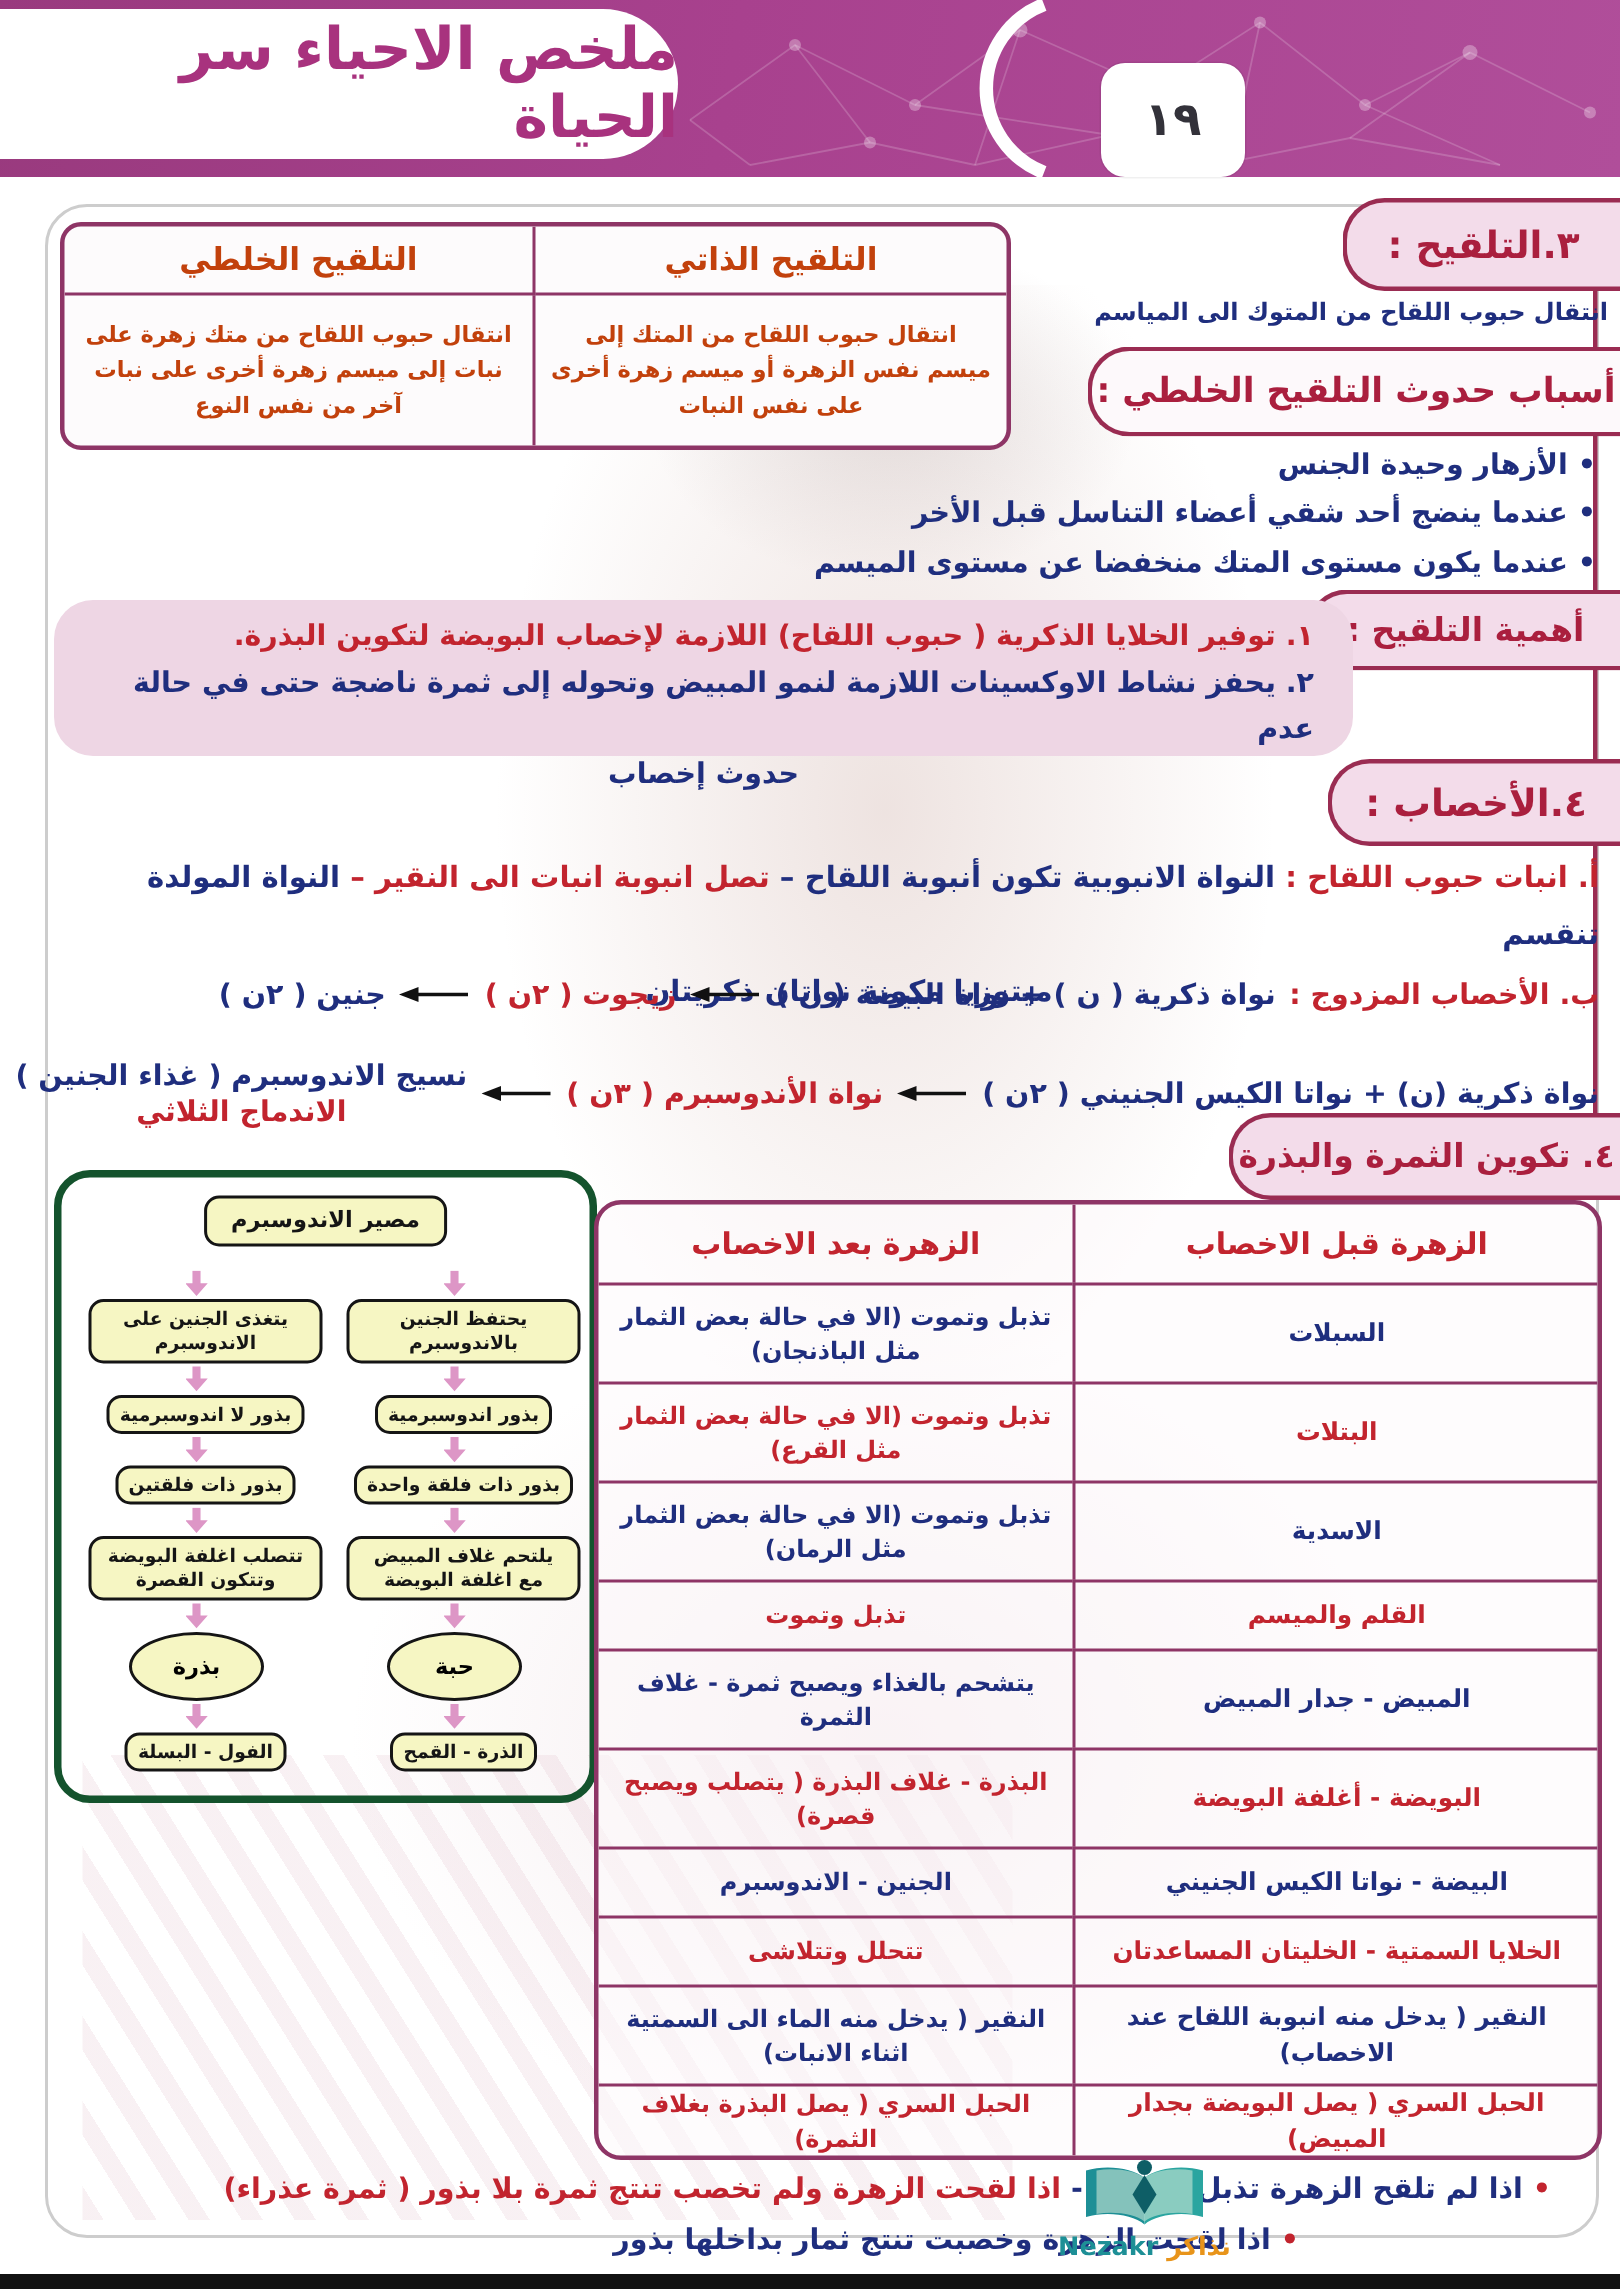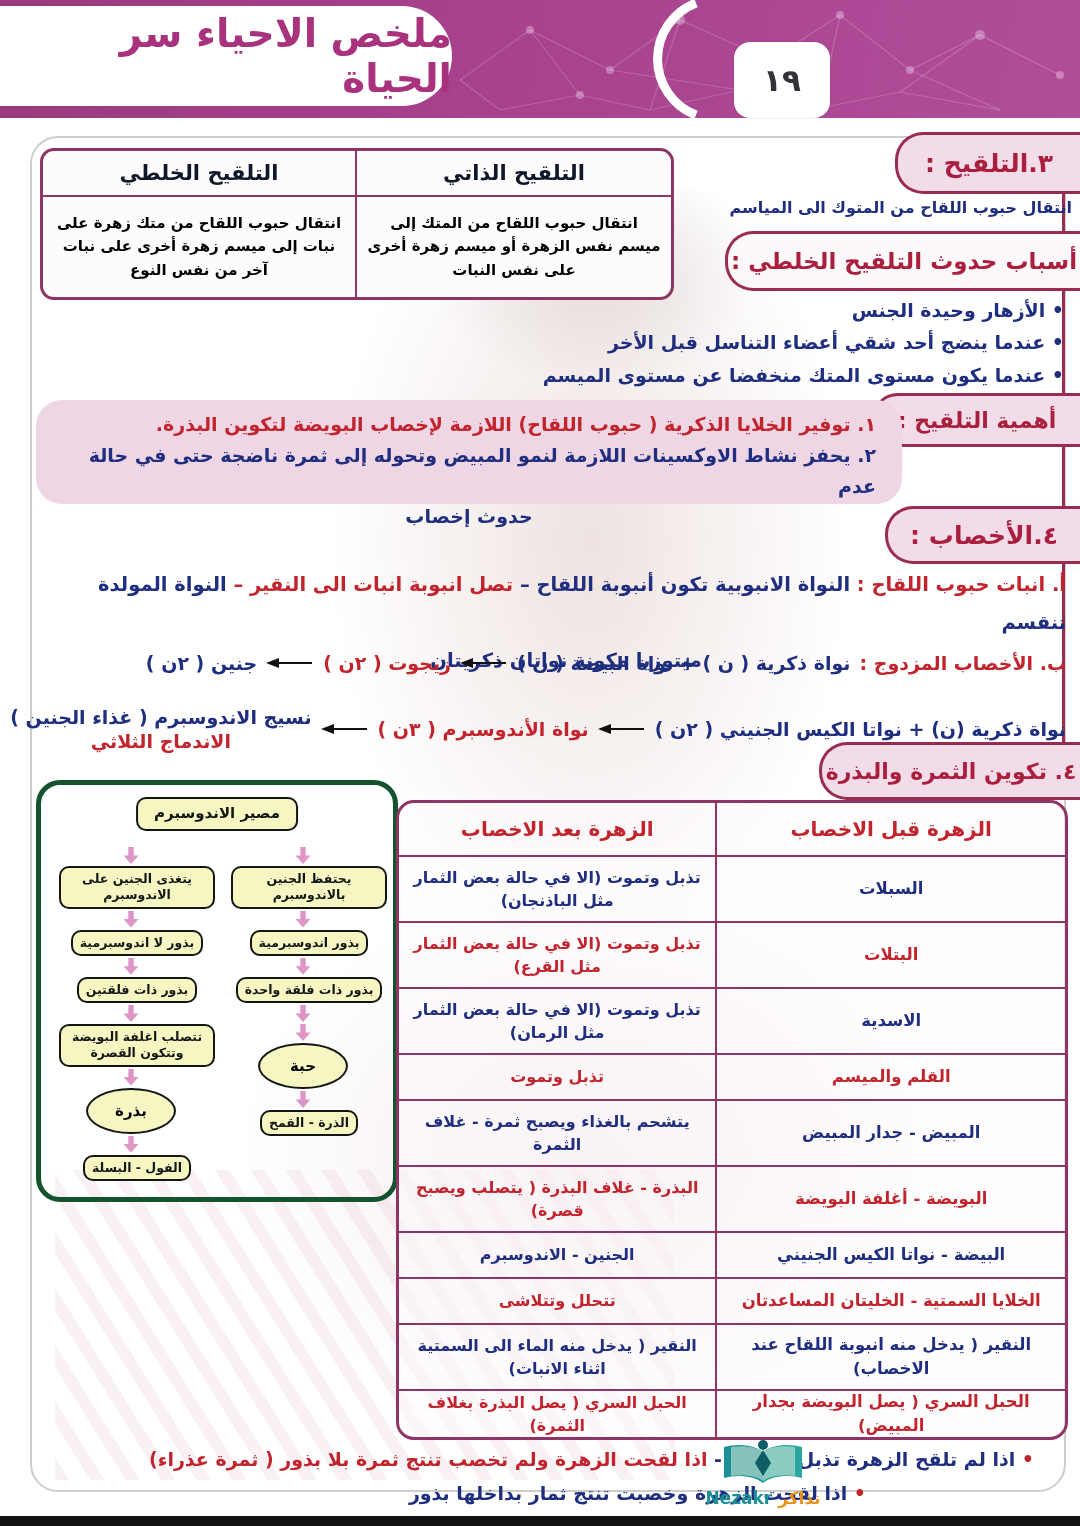--- a/index.html
+++ b/index.html
@@ -37,22 +37,22 @@
   .secbox{position:absolute;background:#f3dcea;border:3px solid #9a2c52;border-right:none;
           border-radius:28px 0 0 28px;right:0;display:flex;align-items:center;justify-content:center;
           font-weight:bold;direction:rtl;z-index:2;}
   .secbox.light{background:#fdf9fb;}
   
   .ttable{position:absolute;left:40px;top:148px;width:628px;height:146px;border:3px solid #8e3566;
           border-radius:14px;overflow:hidden;display:grid;grid-template-columns:1fr 1fr;
           grid-template-rows:46px 1fr;background:#fdfbfc;z-index:2;}
   .ttable>div{display:flex;align-items:center;justify-content:center;text-align:center;direction:rtl;
               font-weight:bold;padding:2px 10px;}
-  .ttable .hd{font-size:21px;color:#0f172a;border-bottom:2.5px solid #8e3566;}
-  .ttable .bd{font-size:15px;color:#000000;line-height:1.55;}
+  .ttable .hd{font-size:21px;color:#c2410c;border-bottom:2.5px solid #8e3566;}
+  .ttable .bd{font-size:15px;color:#c2410c;line-height:1.55;}
   .ttable .vr{border-right:2.5px solid #8e3566;}
   
   .defline{position:absolute;right:8px;top:198px;width:410px;direction:rtl;text-align:right;
            font-size:16px;font-weight:bold;z-index:2;}
   .bullets{position:absolute;right:16px;top:294px;width:640px;direction:rtl;text-align:right;
            font-size:19px;font-weight:bold;line-height:1.7;z-index:2;}
   .bullets div::before{content:"•  ";}
   .impbox{position:absolute;left:36px;top:400px;width:866px;height:104px;background:#eed6e4;
           border-radius:26px;direction:rtl;text-align:right;font-size:19px;font-weight:bold;
           line-height:1.62;padding:9px 26px;box-sizing:border-box;z-index:2;}
@@ -212,20 +212,21 @@
   <div class="flow">
     <div class="ybox flow-title">مصير الاندوسبرم</div>
     <div class="fcol rt">
       <div class="barrow"></div>
       <div class="ybox">يحتفظ الجنين بالاندوسبرم</div>
       <div class="barrow"></div>
       <div class="ybox">بذور اندوسبرمية</div>
       <div class="barrow"></div>
       <div class="ybox">بذور ذات فلقة واحدة</div>
       <div class="barrow"></div>
+      <div class="ybox">يلتحم غلاف المبيض مع اغلفة البويضة</div>
       <div class="barrow"></div>
       <div class="ellipse">حبة</div>
       <div class="barrow"></div>
       <div class="ybox">الذرة - القمح</div>
     </div>
     <div class="fcol lf">
       <div class="barrow"></div>
       <div class="ybox">يتغذى الجنين على الاندوسبرم</div>
       <div class="barrow"></div>
       <div class="ybox">بذور لا اندوسبرمية</div>

